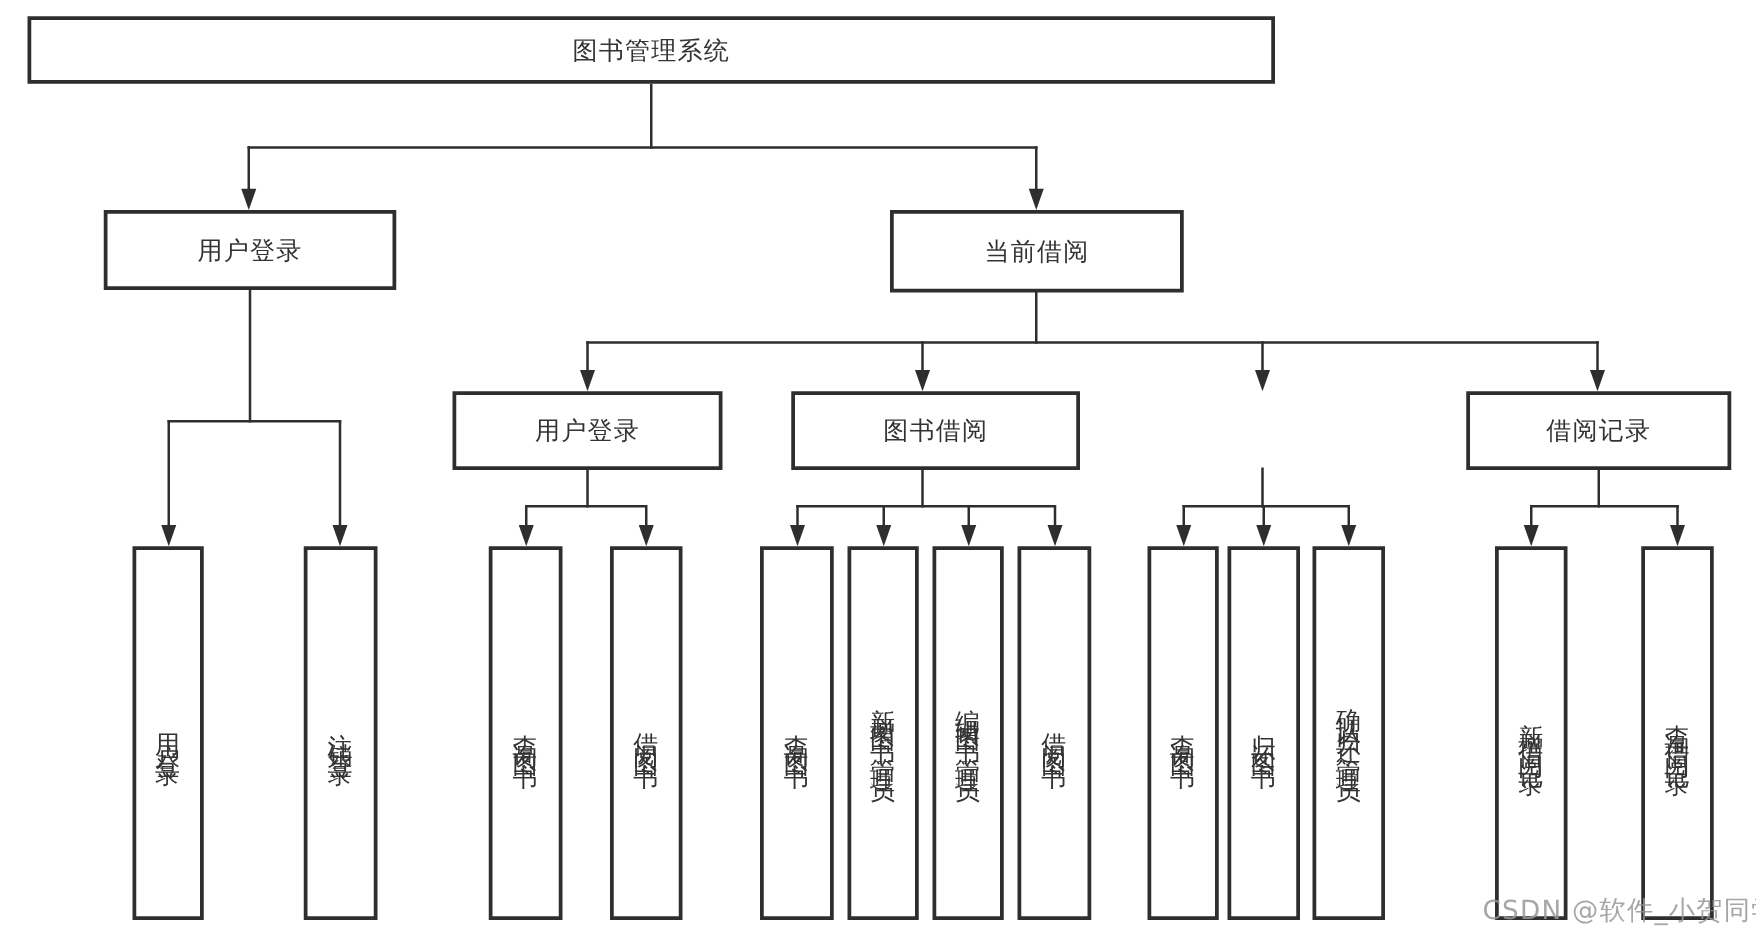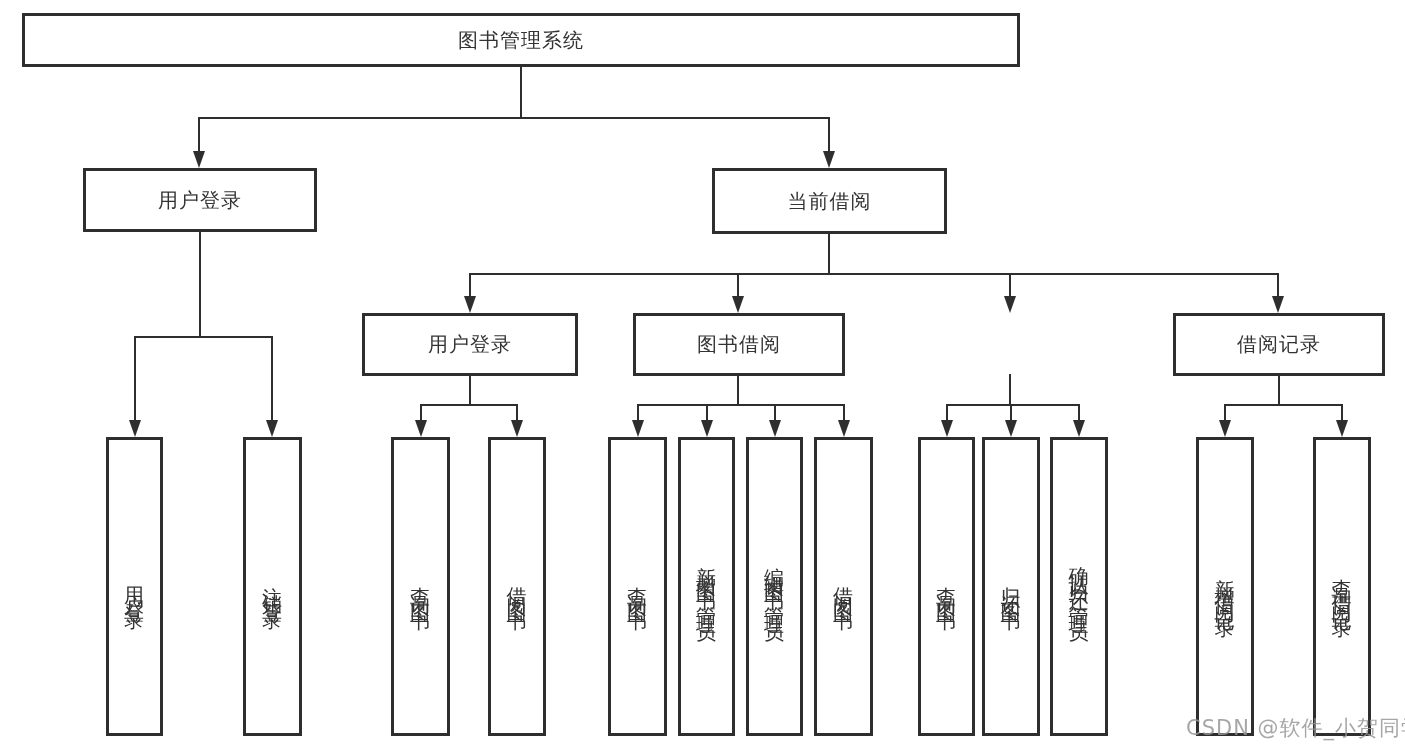--- a/index.html
+++ b/index.html
@@ -65,21 +65,21 @@
   <div class="vline" style="left:737px;top:273px;height:25px;"></div>
   <div class="arrow" style="left:732px;top:296px;"></div>
   <div class="vline" style="left:1009px;top:273px;height:25px;"></div>
   <div class="arrow" style="left:1004px;top:296px;"></div>
   <div class="vline" style="left:1277px;top:273px;height:25px;"></div>
   <div class="arrow" style="left:1272px;top:296px;"></div>
 
   <div class="box" style="left:362px;top:313px;width:216px;height:63px;">
     <span>用户登录</span>
   </div>
-  <div class="box" style="left:633px;top:313px;width:212px;height:63px;text-align:right;">
+  <div class="box" style="left:633px;top:313px;width:231px;height:63px;text-align:right;">
     <span>图书借阅</span>
   </div>
   <div class="box" style="left:1173px;top:313px;width:212px;height:63px;">
     <span>借阅记录</span>
   </div>
 
   <div class="vline" style="left:469px;top:374px;height:32px;"></div>
   <div class="hline" style="left:420px;top:404px;width:97px;"></div>
   <div class="vline" style="left:420px;top:404px;height:18px;"></div>
   <div class="arrow" style="left:415px;top:420px;"></div>

